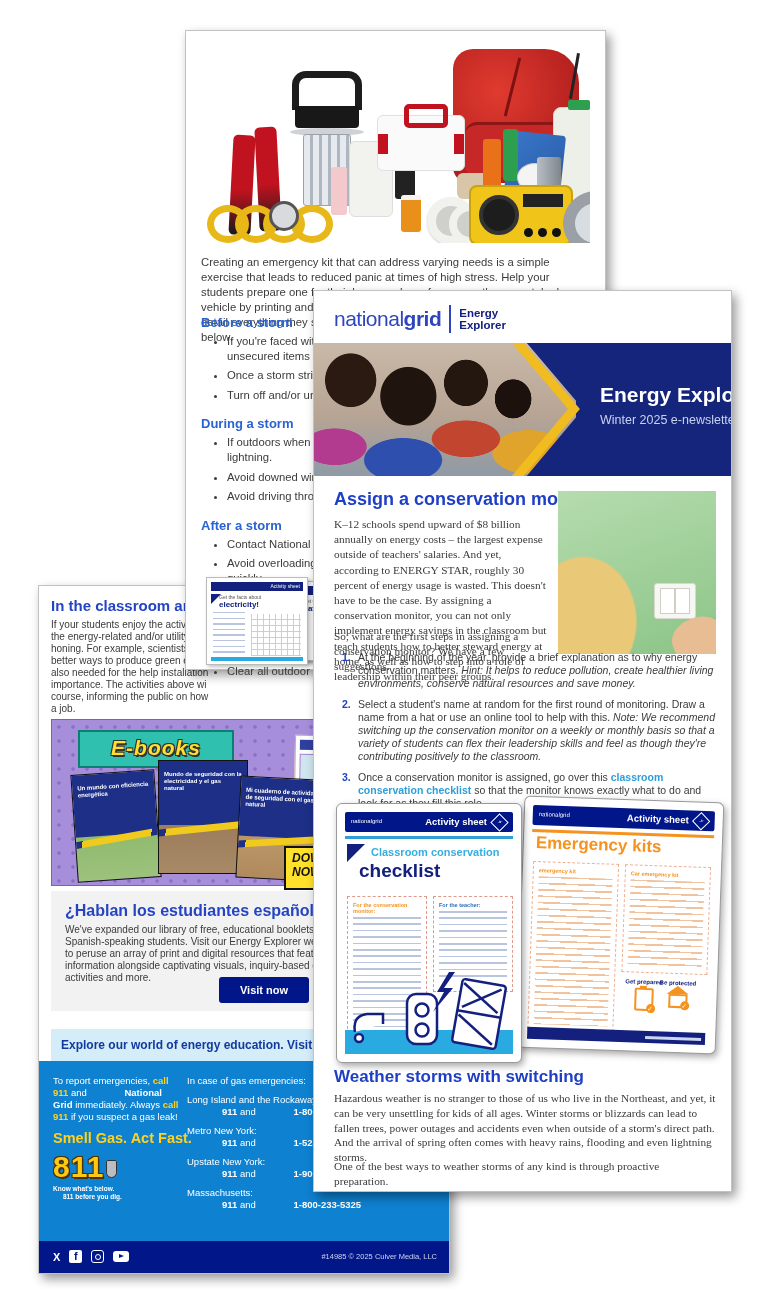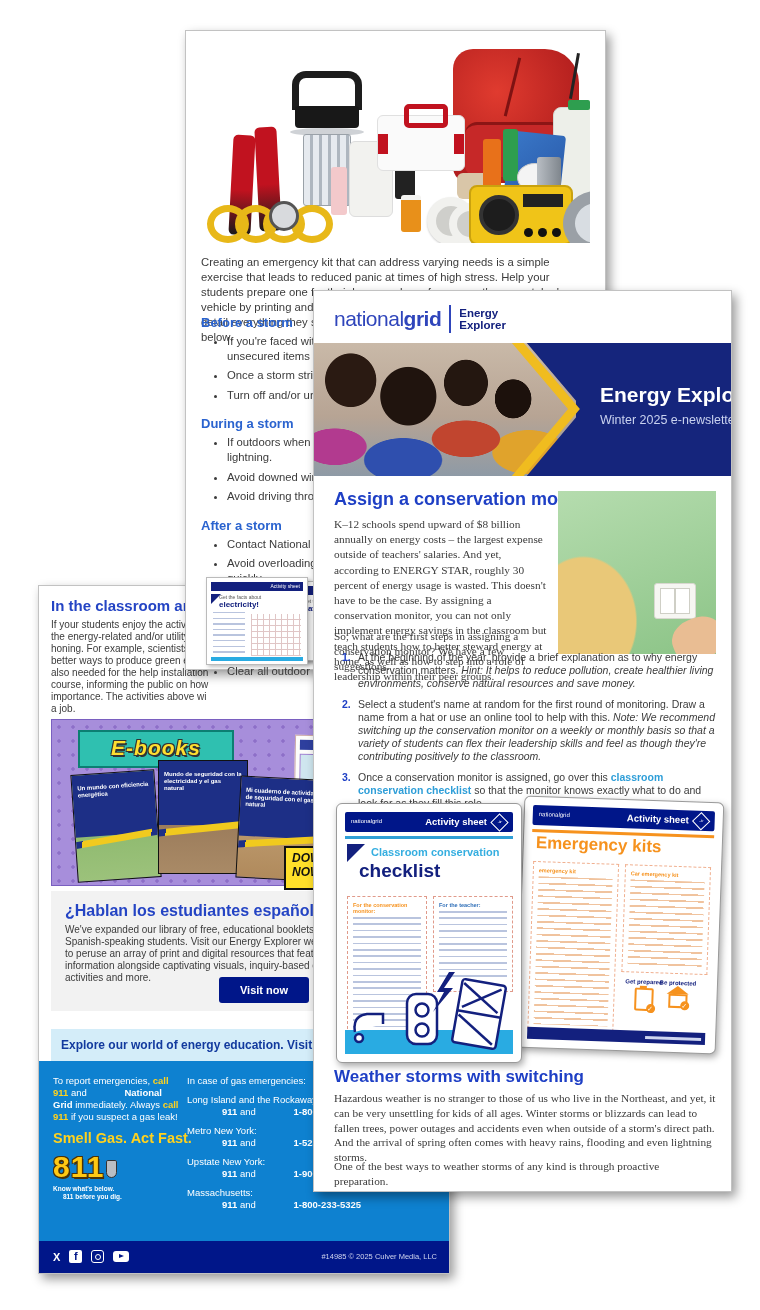--- a/index.html
+++ b/index.html
@@ -266,22 +266,22 @@
 
   <div class="page" id="page-left">
     <div class="abs" style="left:12px;top:11px;width:392px;">
       <div class="lp-h nowrap">In the classroom and</div>
       <div class="lp-par">
         <div class="nowrap">If your students enjoy the activities</div>
         <div class="nowrap">the energy-related and/or utility car</div>
         <div class="nowrap">honing. For example, scientists and</div>
         <div class="nowrap">better ways to produce green energ</div>
         <div class="nowrap">also needed for the help installation</div>
+        <div class="nowrap">importance. The activities above wi</div>
         <div class="nowrap">course, informing the public on how</div>
-        <div class="nowrap">importance. The activities above wi</div>
         <div class="nowrap">a job.</div>
       </div>
     </div>
 
     <div class="ebooks">
       <div class="eb-title">E-books</div>
       <div class="eb-book" style="left:242px;top:16px;width:146px;height:122px;transform:rotate(1deg);">
         <div style="height:10px;background:#2e3f9e;margin:4px;"></div>
         <div style="height:86px;background:linear-gradient(180deg,#cfe6ef 0 35%,#bfe098 35%,#8cc06a);margin:0 4px;border:1px solid #9b7fd0;"></div>
       </div>

